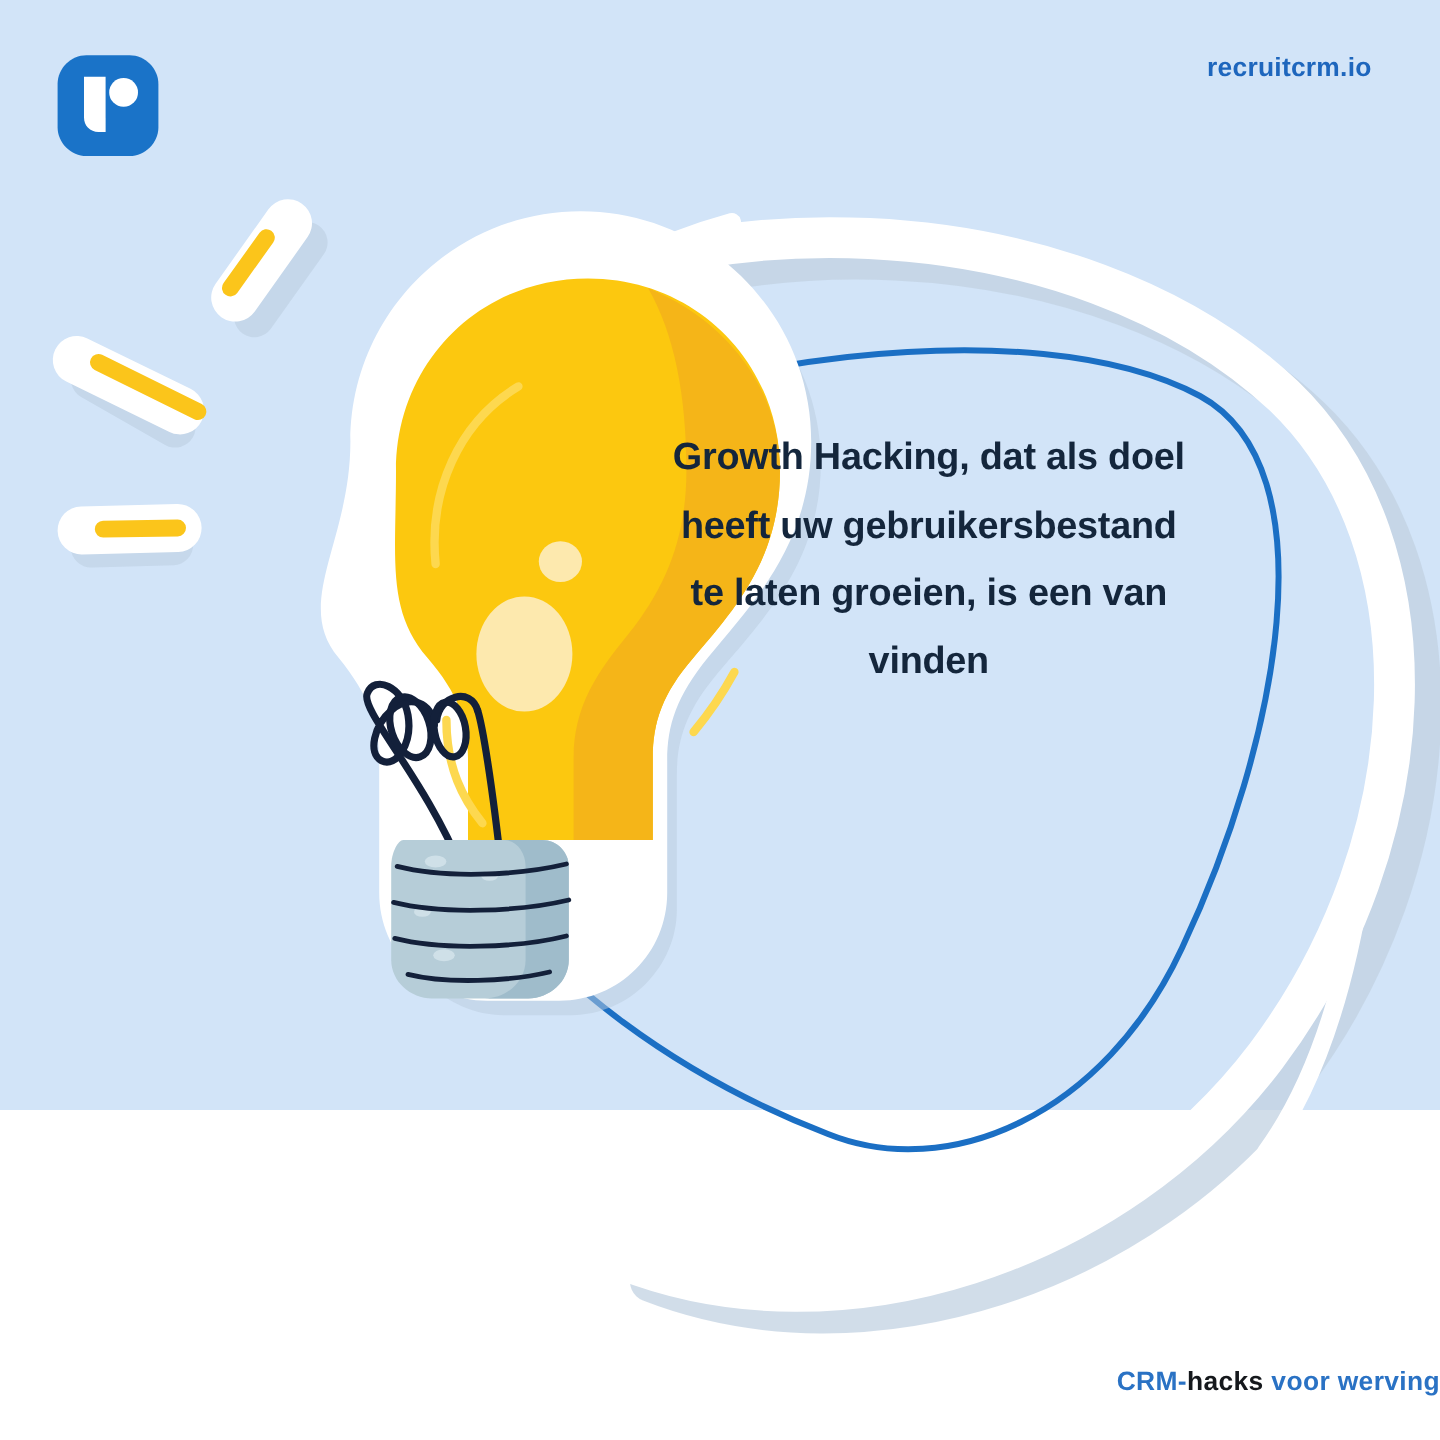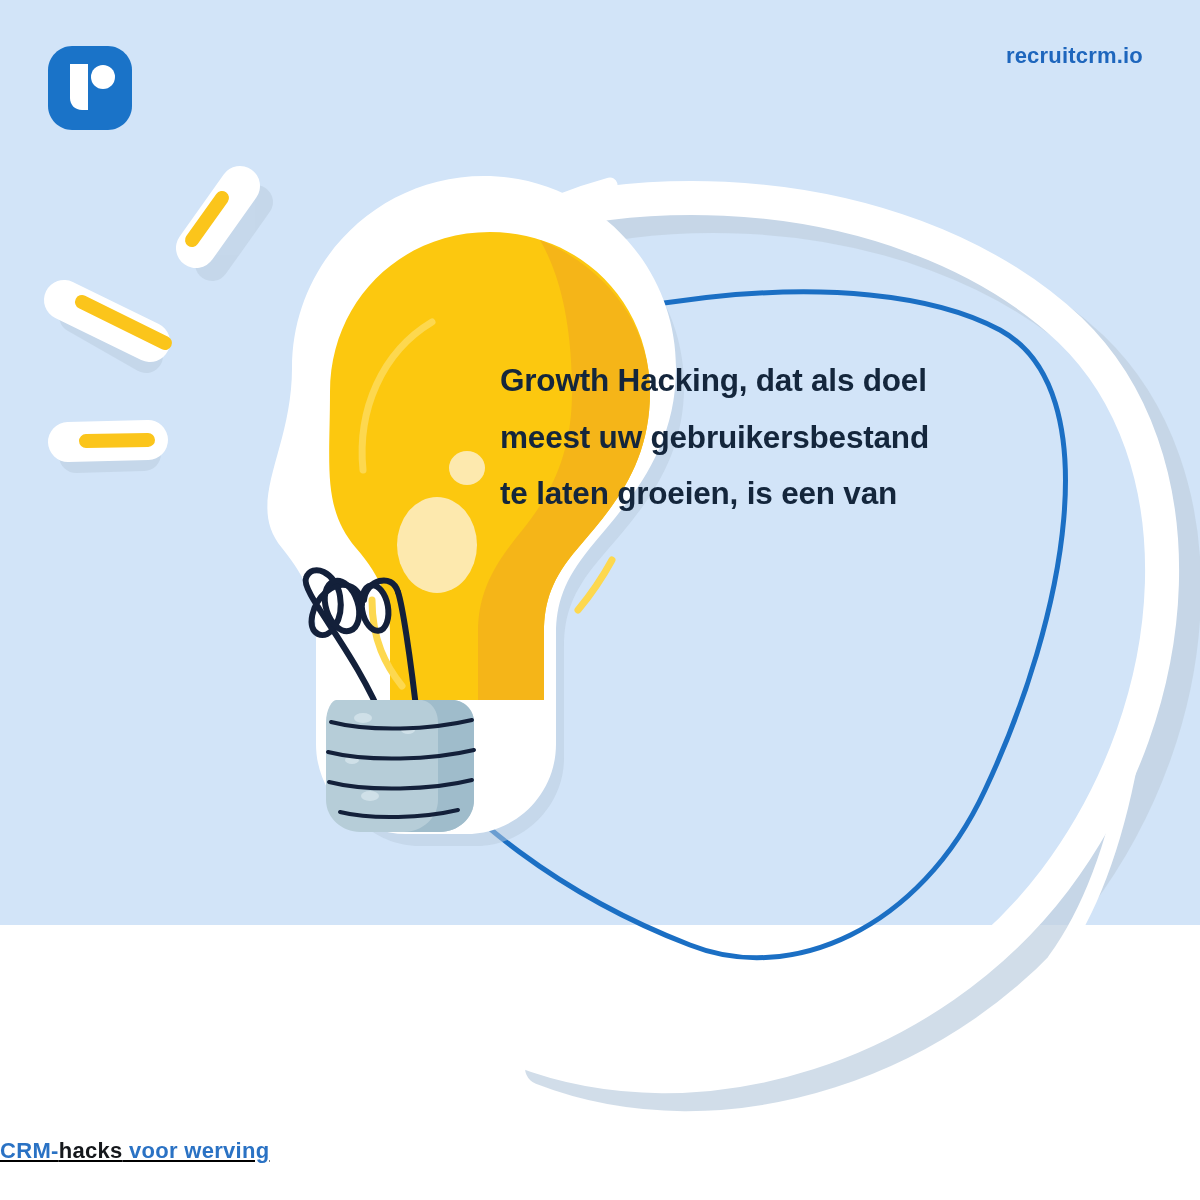--- a/index.html
+++ b/index.html
@@ -56,44 +56,43 @@
     top: 43px;
     font-size: 22px;
     font-weight: bold;
     letter-spacing: 0.2px;
     color: #1e66bd;
     font-family: "Liberation Sans", sans-serif;
   }
   
   .quote {
     position: absolute;
-    left: 500px;
+    left: 524px;
     top: 352px;
     width: 500px;
-    text-align: left;
+    text-align: center;
     color: #14263c;
     font-size: 31.5px;
     font-weight: bold;
     line-height: 56.5px;
     letter-spacing: -0.2px;
     font-family: "Liberation Sans", sans-serif;
   }
   .quote .ln { display: block; white-space: nowrap; }
   
   .footer {
     position: absolute;
     left: 0;
     top: 1138px;
     width: 1200px;
-    text-align: left;
+    text-align: right;
     font-size: 22px;
     font-weight: bold;
     letter-spacing: 0.3px;
     font-family: "Liberation Sans", sans-serif;
-    text-decoration: underline;
   }
   .footer .blue { color: #2a72c4; }
   .footer .dark { color: #15181c; }
 </style>
 </head>
 <body>
 
 <div id="card">
 
   <div class="bg-band"></div>
@@ -248,21 +247,22 @@
   <svg class="logo" viewBox="0 0 88 88">
     <path d="M 26,2 L 62,2 C 75,2 86,13 86,26 L 86,62 C 86,75 75,86 62,86 L 26,86 C 13,86 2,75 2,62 L 2,26 C 2,13 13,2 26,2 Z" fill="#1a73c8"></path>
     <path d="M 24,20 L 42,20 L 42,66 L 36,66 C 29,66 24,61 24,54 Z" fill="#ffffff"></path>
     <circle cx="57" cy="33" r="12" fill="#ffffff"></circle>
   </svg>
 
   <div class="site-url">recruitcrm.io</div>
 
   <div class="quote">
     <span class="ln">Growth Hacking, dat als doel</span>
-    <span class="ln">meest uw gebruikersbestand</span>
+    <span class="ln">heeft uw gebruikersbestand</span>
     <span class="ln">te laten groeien, is een van</span>
+    <span class="ln">vinden</span>
   </div>
 
   <div class="footer">
     <span class="blue">CRM-</span><span class="dark">hacks</span><span class="blue"> voor werving</span>
   </div>
 
 </div>
 
 </body></html>

